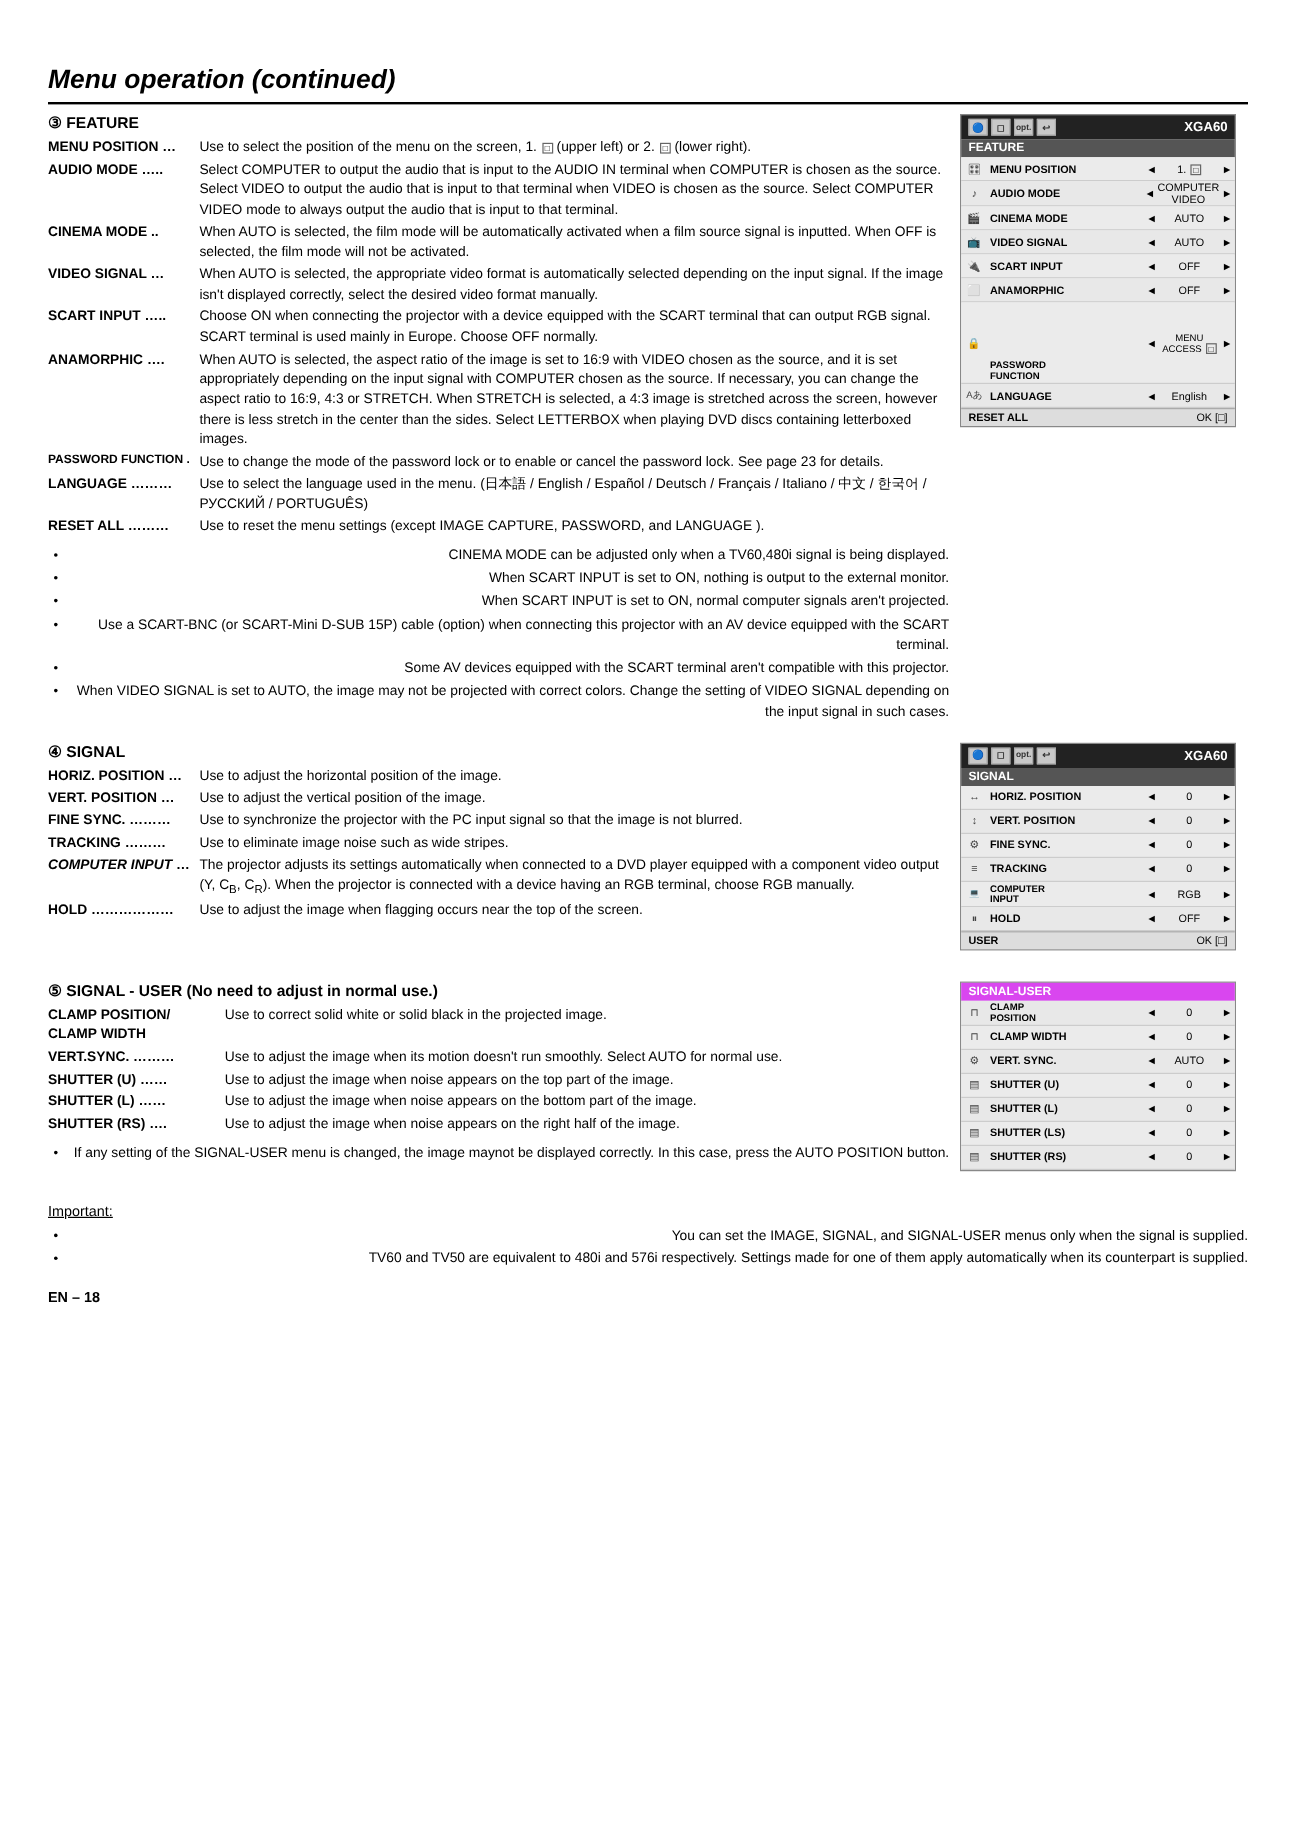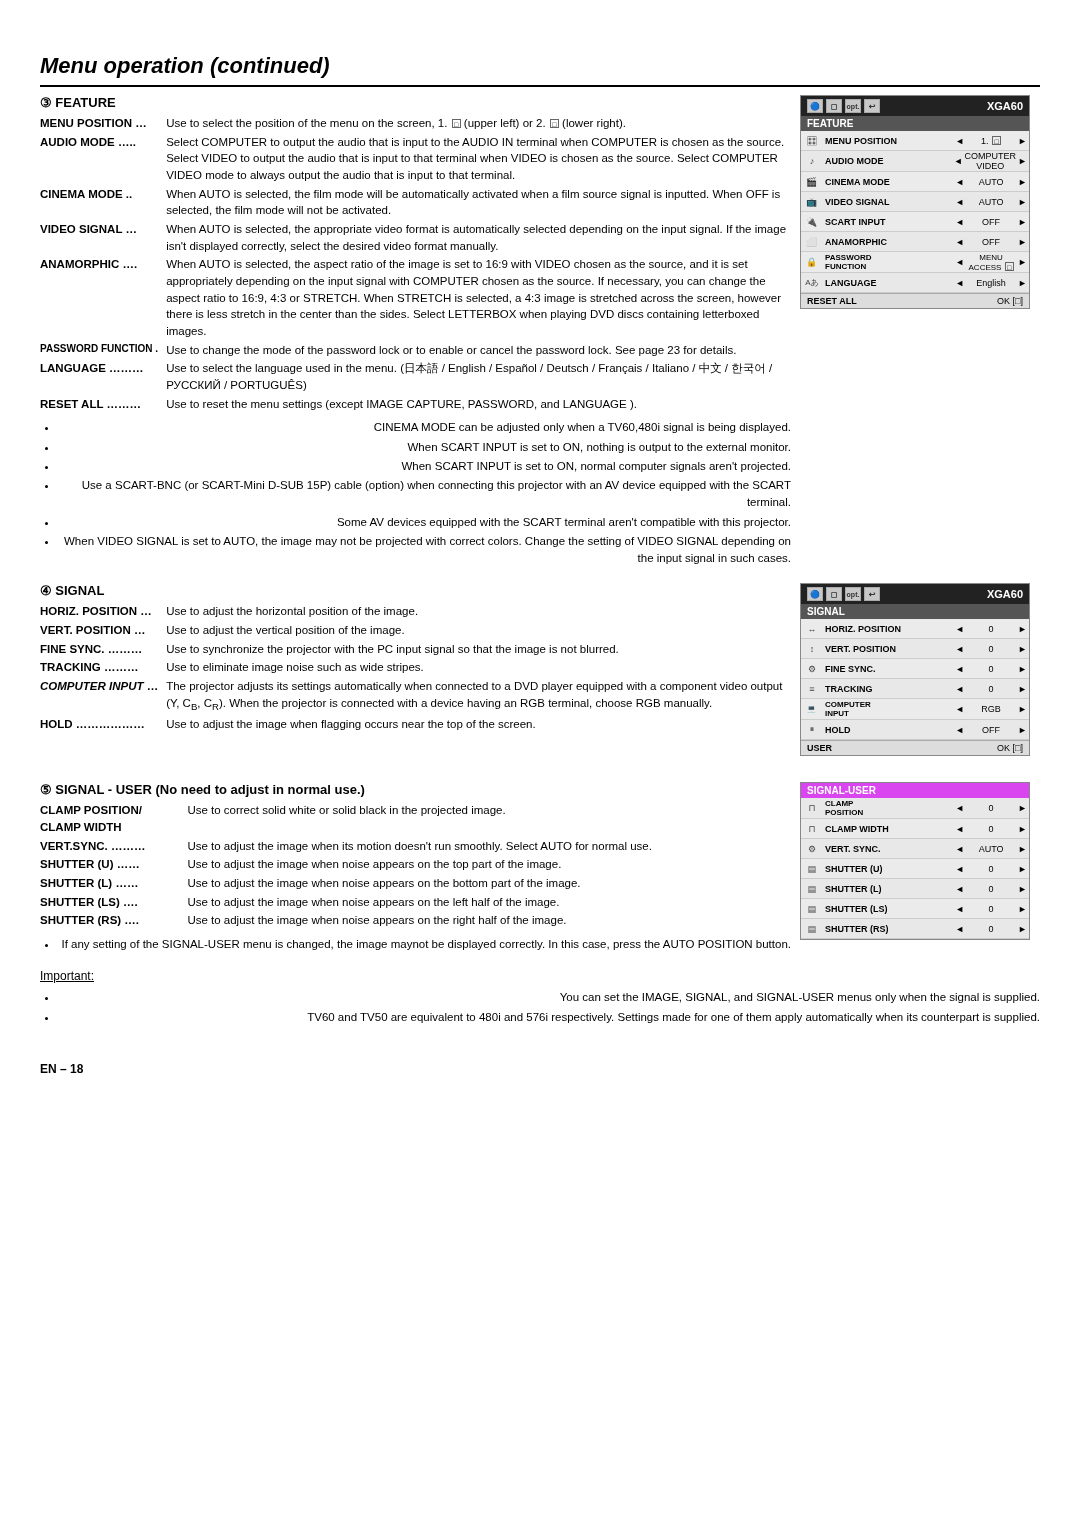--- a/index.html
+++ b/index.html
@@ -154,21 +154,21 @@
     .left-section {
       flex: 1;
     }
     .important-header {
       font-weight: normal;
       font-size: 12px;
       text-decoration: underline;
       margin-bottom: 3px;
     }
     .page-footer {
-      margin-top: 36px;
+      margin-top: 16px;
       font-size: 12px;
       font-weight: bold;
     }
     .icon-sq {
       display: inline-block;
       width: 9px;
       height: 9px;
       border: 1px solid #666;
       font-size: 7px;
       text-align: center;
@@ -211,20 +211,24 @@
       </tr>
       <tr>
         <td class="term">CINEMA MODE ..</td>
         <td>When AUTO is selected, the film mode will be automatically activated when a film source signal is inputted. When OFF is selected, the film mode will not be activated.</td>
       </tr>
       <tr>
         <td class="term">VIDEO SIGNAL …</td>
         <td>When AUTO is selected, the appropriate video format is automatically selected depending on the input signal. If the image isn't displayed correctly, select the desired video format manually.</td>
       </tr>
       <tr>
+        <td class="term">SCART INPUT …..</td>
+        <td>Choose ON when connecting the projector with a device equipped with the SCART terminal that can output RGB signal. SCART terminal is used mainly in Europe. Choose OFF normally.</td>
+      </tr>
+      <tr>
         <td class="term">ANAMORPHIC ….</td>
         <td>When AUTO is selected, the aspect ratio of the image is set to 16:9 with VIDEO chosen as the source, and it is set appropriately depending on the input signal with COMPUTER chosen as the source. If necessary, you can change the aspect ratio to 16:9, 4:3 or STRETCH. When STRETCH is selected, a 4:3 image is stretched across the screen, however there is less stretch in the center than the sides. Select LETTERBOX when playing DVD discs containing letterboxed images.</td>
       </tr>
       <tr>
         <td class="term" style="font-size:10px;">PASSWORD FUNCTION .</td>
         <td>Use to change the mode of the password lock or to enable or cancel the password lock. See page 23 for details.</td>
       </tr>
       <tr>
         <td class="term">LANGUAGE ………</td>
         <td>Use to select the language used in the menu. (日本語 / English / Español / Deutsch / Français / Italiano / 中文 / 한국어 / РУССКИЙ / PORTUGUÊS)</td>
@@ -296,21 +300,21 @@
       </div>
       <div class="ui-panel-row">
         <span class="row-icon">⬜</span>
         <span class="row-label">ANAMORPHIC</span>
         <span class="row-arrow-left">◄</span>
         <span class="row-value">OFF</span>
         <span class="row-arrow-right">►</span>
       </div>
       <div class="ui-panel-row">
         <span class="row-icon">🔒</span>
-        <span class="row-label" style="font-size:8px;">PASSWORD<br>FUNCTION</span>
+        <span class="row-label" style="font-size:8px;margin-top:47px;">PASSWORD<br>FUNCTION</span>
         <span class="row-arrow-left">◄</span>
         <span class="row-value" style="font-size:8px;">MENU<br>ACCESS <span class="icon-sq">□</span></span>
         <span class="row-arrow-right">►</span>
       </div>
       <div class="ui-panel-row">
         <span class="row-icon" style="font-size:8px;">Aあ</span>
         <span class="row-label">LANGUAGE</span>
         <span class="row-arrow-left">◄</span>
         <span class="row-value">English</span>
         <span class="row-arrow-right">►</span>
@@ -439,24 +443,20 @@
       </tr>
       <tr>
         <td class="term">SHUTTER (U) ……</td>
         <td>Use to adjust the image when noise appears on the top part of the image.</td>
       </tr>
       <tr>
         <td class="term">SHUTTER (L) ……</td>
         <td>Use to adjust the image when noise appears on the bottom part of the image.</td>
       </tr>
       <tr>
-        <td class="term">SHUTTER (LS) ….</td>
-        <td>Use to adjust the image when noise appears on the left half of the image.</td>
-      </tr>
-      <tr>
         <td class="term">SHUTTER (RS) ….</td>
         <td>Use to adjust the image when noise appears on the right half of the image.</td>
       </tr>
     </tbody>
       </table>
     <ul class="bullet-list">
       <li>If any setting of the SIGNAL-USER menu is changed, the image maynot be displayed correctly. In this case, press the AUTO POSITION button.</li>
     </ul>
   </div>
 

